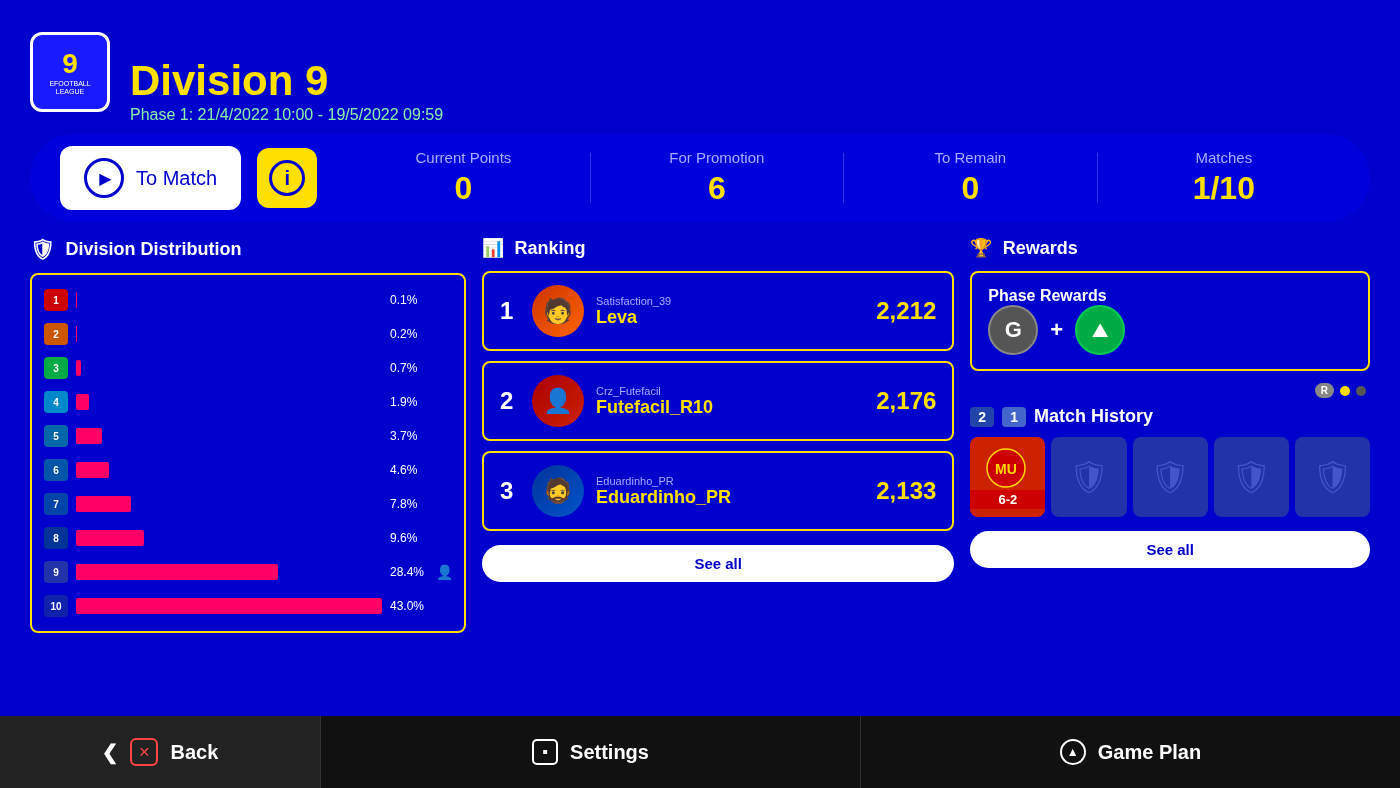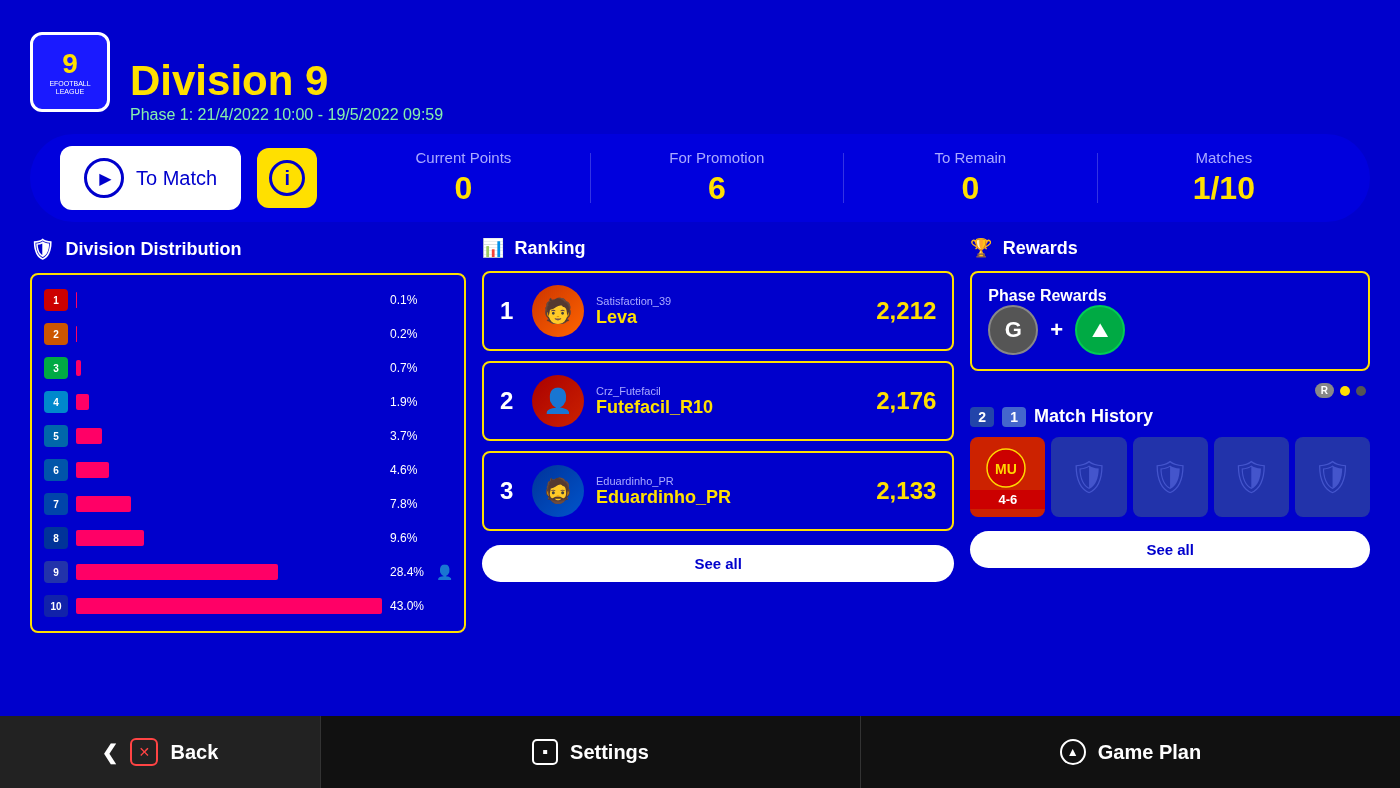--- a/index.html
+++ b/index.html
@@ -708,21 +708,21 @@
 
     <div class="match-history-grid">
 
       <div class="match-card" style="background:#cc2200;">
         <div class="man-utd-logo">
           <svg width="40" height="40" viewBox="0 0 40 40">
             <circle cx="20" cy="20" r="19" fill="#cc0000" stroke="gold" stroke-width="1.5"></circle>
             <text x="20" y="26" text-anchor="middle" font-size="14" fill="gold" font-weight="900">MU</text>
           </svg>
         </div>
-        <div class="match-score" style="background:#cc0000;width:100%;text-align:center;font-size:13px;font-weight:900;padding:2px 0;">4-6</div>
+        <div class="match-score" style="background:#cc0000;width:100%;text-align:center;font-size:13px;font-weight:900;padding:2px 0;">6-2</div>
       </div>
 
       <div class="match-card empty">
         <div class="shield-placeholder">🛡</div>
       </div>
       <div class="match-card empty">
         <div class="shield-placeholder">🛡</div>
       </div>
       <div class="match-card empty">
         <div class="shield-placeholder">🛡</div>

